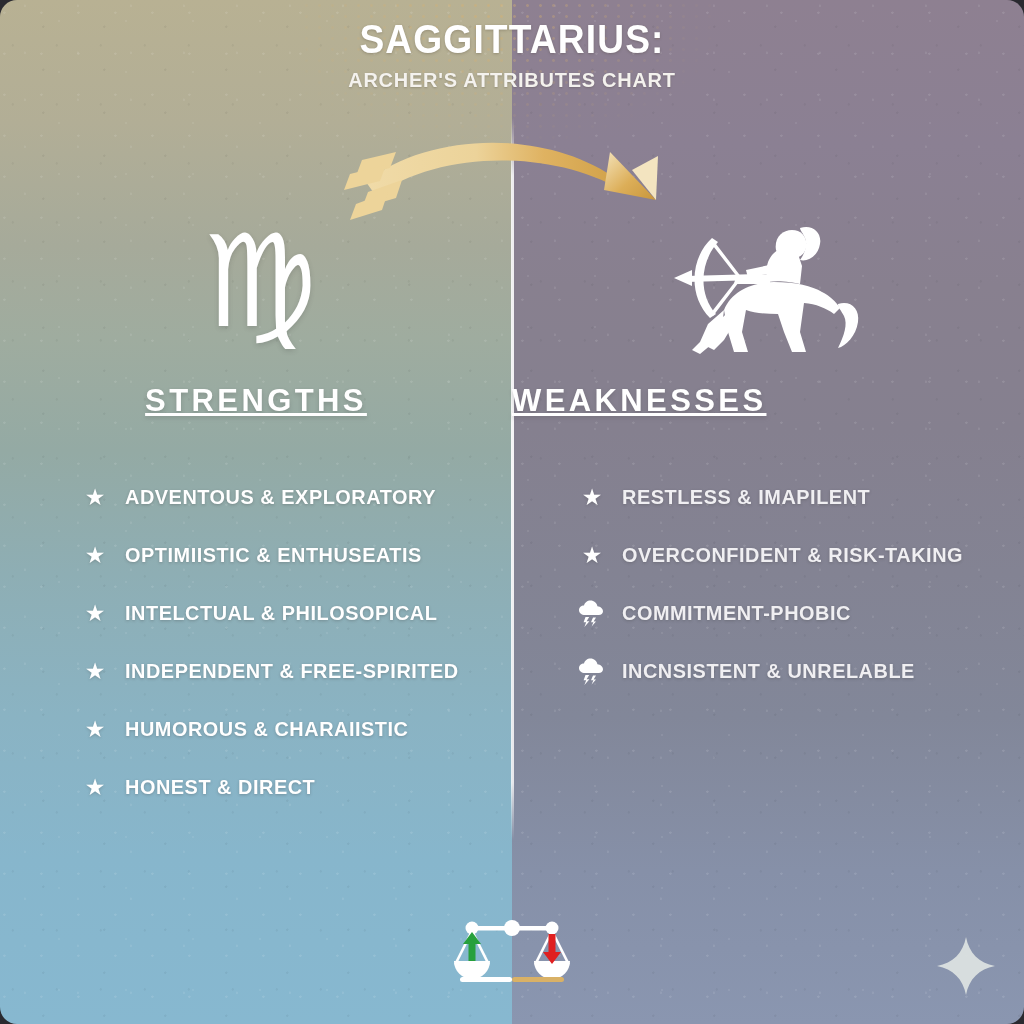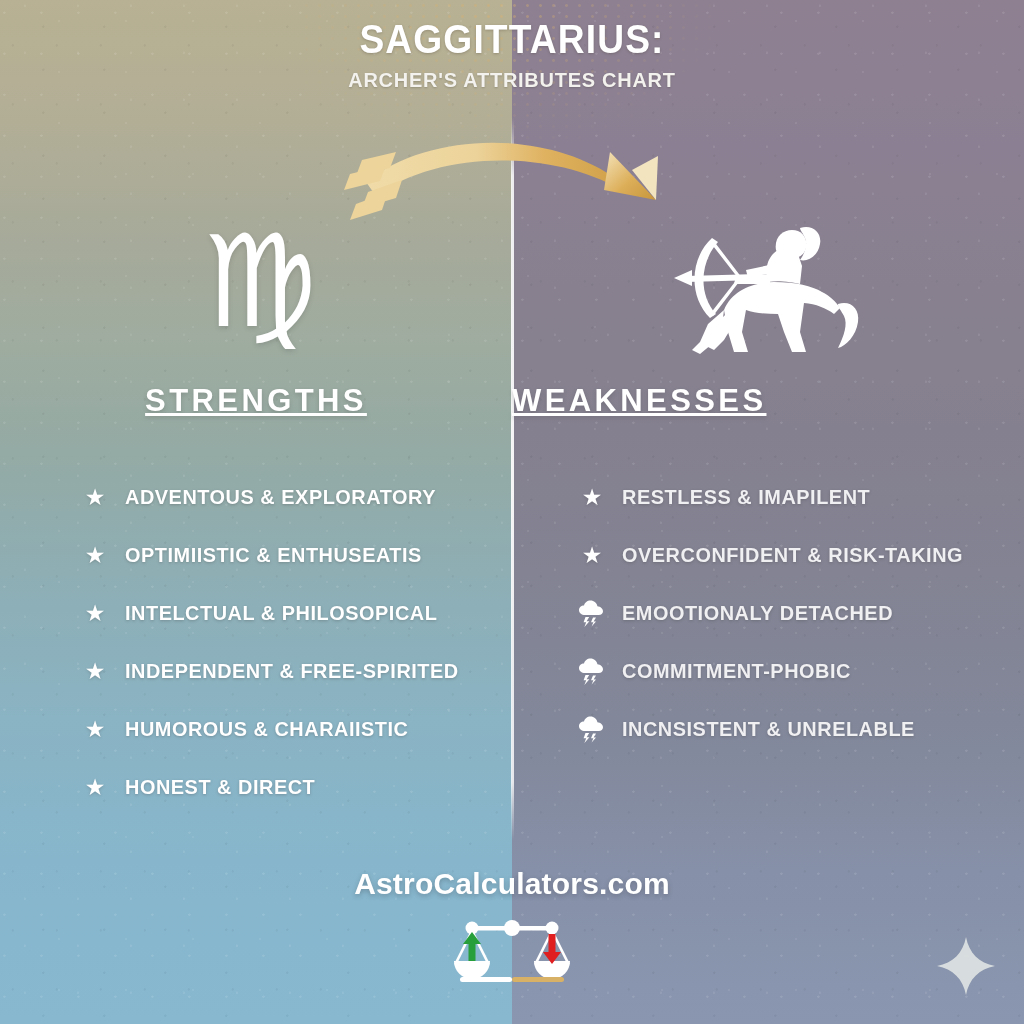--- a/index.html
+++ b/index.html
@@ -7,20 +7,21 @@
     padding: 0;
     background: #2a2a30;
   }
   #infographic {
     position: relative;
     width: 1024px;
     height: 1024px;
     overflow: hidden;
     font-family: "Liberation Sans", sans-serif;
     user-select: none;
+    border-radius: 17px;
   }
 
   
   .bg-half {
     position: absolute;
     top: 0;
     height: 1024px;
     z-index: 0;
   }
   .bg-left {
@@ -368,34 +369,20 @@
       <span class="txt">RESTLESS &amp; IMAPILENT</span>
     </div>
 
     <div class="row">
       <span class="ico">
           <span class="star-glyph">★</span>
         </span>
       <span class="txt">OVERCONFIDENT &amp; RISK-TAKING</span>
     </div>
 
-    <div class="row">
-      <span class="ico">
-        <svg viewBox="0 0 30 30" width="30" height="30" aria-hidden="true">
-          <g fill="#ffffff">
-            <path d="M8,17 C4.5,17 2,14.8 2,12.2 C2,9.6 4.2,7.5 7,7.5
-                     C7.6,4.6 10.3,2.5 13.5,2.5 C17,2.5 19.9,5 20.4,8.2
-                     C23.6,8.4 26,10.7 26,13.3 C26,15.4 24.2,17 21.8,17 Z"></path>
-            <path d="M8.5,19 L12.2,19 L9.6,23.2 L12.4,23.2 L7.4,29 L9.2,24.2 L6.6,24.2 Z"></path>
-            <path d="M16,19.4 L19,19.4 L16.6,23.4 L19,23.4 L14.6,28.6 L16.4,24.2 L14,24.2 Z"></path>
-          </g>
-        </svg>
-      </span>
-      <span class="txt">EMOOTIONALY DETACHED</span>
-    </div>
 
     <div class="row">
       <span class="ico">
         <svg viewBox="0 0 30 30" width="30" height="30" aria-hidden="true">
           <g fill="#ffffff">
             <path d="M8,17 C4.5,17 2,14.8 2,12.2 C2,9.6 4.2,7.5 7,7.5
                      C7.6,4.6 10.3,2.5 13.5,2.5 C17,2.5 19.9,5 20.4,8.2
                      C23.6,8.4 26,10.7 26,13.3 C26,15.4 24.2,17 21.8,17 Z"></path>
             <path d="M8.5,19 L12.2,19 L9.6,23.2 L12.4,23.2 L7.4,29 L9.2,24.2 L6.6,24.2 Z"></path>
             <path d="M16,19.4 L19,19.4 L16.6,23.4 L19,23.4 L14.6,28.6 L16.4,24.2 L14,24.2 Z"></path>
@@ -415,21 +402,20 @@
             <path d="M8.5,19 L12.2,19 L9.6,23.2 L12.4,23.2 L7.4,29 L9.2,24.2 L6.6,24.2 Z"></path>
             <path d="M16,19.4 L19,19.4 L16.6,23.4 L19,23.4 L14.6,28.6 L16.4,24.2 L14,24.2 Z"></path>
           </g>
         </svg>
       </span>
       <span class="txt">INCNSISTENT &amp; UNRELABLE</span>
     </div>
 
   </div>
 
-  <div class="brand">AstroCalculators.com</div>
 
   <div class="scales">
     <svg viewBox="0 0 120 90" width="120" height="90" aria-hidden="true">
 
       <rect x="18" y="11" width="84" height="4.5" fill="#ffffff"></rect>
 
       <circle cx="60" cy="13" r="8" fill="#ffffff"></circle>
 
       <circle cx="20" cy="13" r="6.5" fill="#ffffff"></circle>
       <circle cx="100" cy="13" r="6.5" fill="#ffffff"></circle>

